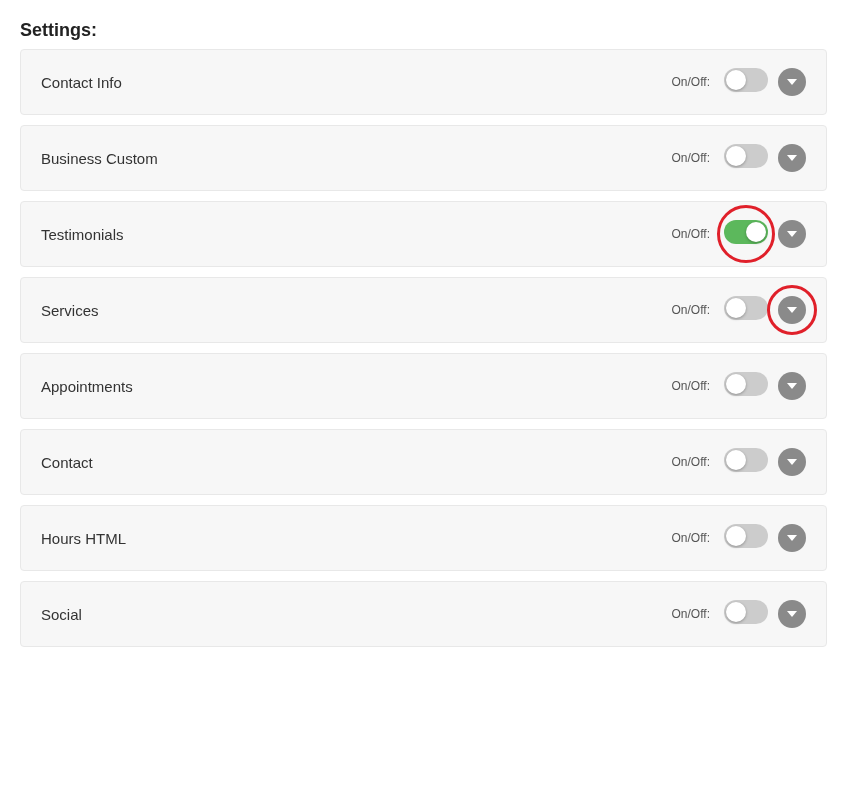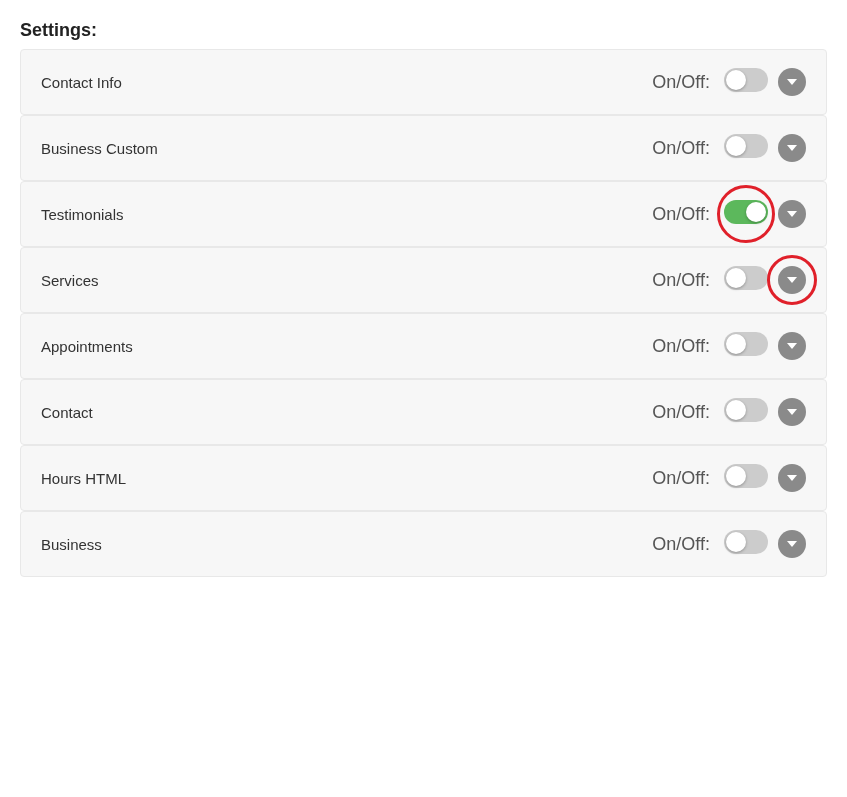--- a/index.html
+++ b/index.html
@@ -15,20 +15,21 @@
     .page-title {
       font-size: 18px;
       font-weight: 600;
       margin-bottom: 8px;
       color: #222;
     }
 
     .settings-list {
       display: flex;
       flex-direction: column;
+      gap: 10px;
     }
 
     .setting-row {
       background: #f7f7f7;
       border-radius: 4px;
       display: flex;
       align-items: center;
       justify-content: space-between;
       padding: 18px 20px;
       border: 1px solid #e8e8e8;
@@ -39,21 +40,21 @@
       color: #333;
     }
 
     .setting-controls {
       display: flex;
       align-items: center;
       gap: 10px;
     }
 
     .onoff-label {
-      font-size: 18px;
+      font-size: 12px;
       color: #555;
       margin-right: 4px;
     }
 
     
     .toggle-switch {
       position: relative;
       display: inline-block;
       width: 44px;
       height: 24px;
@@ -235,21 +236,21 @@
         <span class="onoff-label">On/Off:</span>
         <div class="toggle-wrapper"><label class="toggle-switch"><div class="toggle-track">
               <div class="toggle-thumb off"></div>
             </div></label></div>
         <div class="dropdown-wrapper">
           <button class="dropdown-btn"></button>
         </div>
       </div>
     </div>
     <div class="setting-row">
-      <span class="setting-label">Business</span>
+      <span class="setting-label">Social</span>
       <div class="setting-controls">
         <span class="onoff-label">On/Off:</span>
         <div class="toggle-wrapper"><label class="toggle-switch"><div class="toggle-track">
               <div class="toggle-thumb off"></div>
             </div></label></div>
         <div class="dropdown-wrapper">
           <button class="dropdown-btn"></button>
         </div>
       </div>
     </div>

